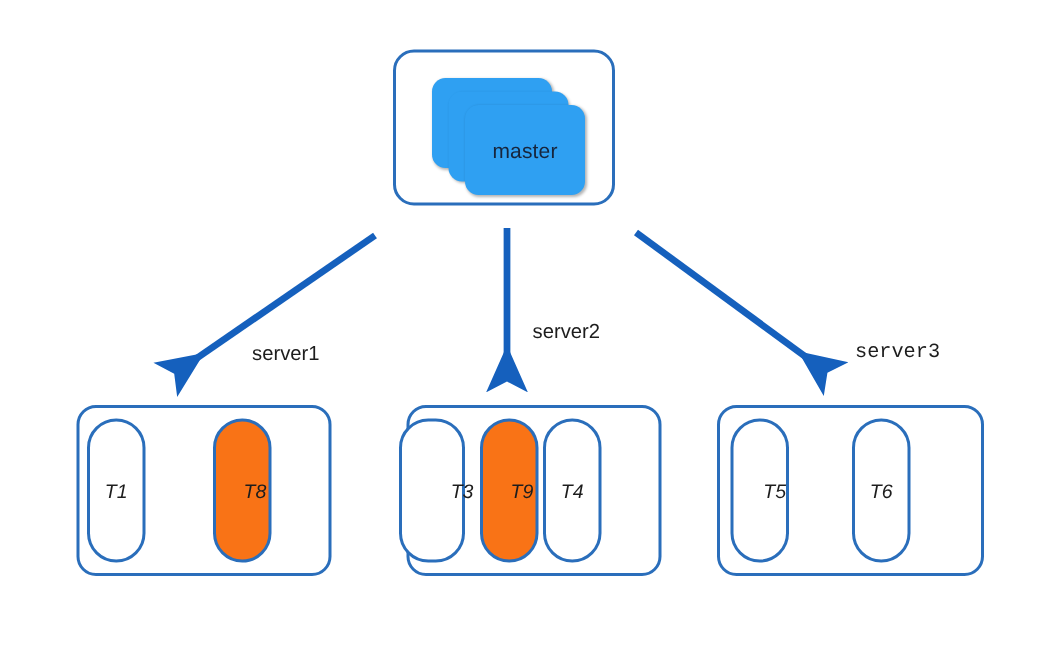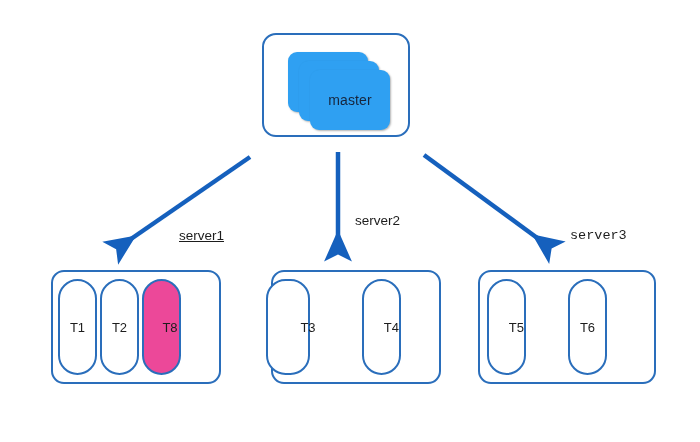--- a/index.html
+++ b/index.html
@@ -68,21 +68,21 @@
 
   
   .server-label {
     position: absolute;
     font-size: 13.5px;
     color: #1d1d1d;
     white-space: nowrap;
     line-height: 1;
     user-select: none;
   }
-  .server-label.s1 { left: 179px; top: 229px; text-decoration: underline; }
+  .server-label.s1 { left: 168px; top: 229px; }
   .server-label.s2 { left: 355px; top: 214px; }
   .server-label.s3 { left: 570px; top: 229px; font-family: Liberation Mono, monospace; }
 
   
   .server-box {
     position: absolute;
     top: 270px;
     height: 114px;
     border: 2.5px solid #2a6ebb;
     border-radius: 13px;
@@ -100,26 +100,27 @@
     width: 39px;
     height: 96px;
     border: 2px solid #2a6ebb;
     border-radius: 19.5px;
     background: #ffffff;
     box-sizing: border-box;
     display: flex;
     align-items: center;
     justify-content: center;
   }
-  .pill.gray { background: #ec4899; padding-left: 17px; }
+  .pill.gray { background: #f97316; padding-left: 17px; }
   .pill-label {
     font-size: 13px;
     color: #1d1d1d;
     line-height: 1;
     user-select: none;
+    font-style: italic;
   }
 </style>
 </head>
 <body>
 
 <div id="canvas">
 
   <div class="master-box"></div>
   <div class="master-card c1"></div>
   <div class="master-card c2"></div>
@@ -148,32 +149,32 @@
   </svg>
 
   <div class="server-label s1">server1</div>
   <div class="server-label s2">server2</div>
   <div class="server-label s3">server3</div>
 
   <div class="server-box b1"></div>
   <div class="pill" style="left:58px;">
     <span class="pill-label">T1</span>
   </div>
-  <div class="pill" style="left:100px;">
-    <span class="pill-label">T2</span>
-  </div>
   <div class="pill gray" style="left:142px;">
     <span class="pill-label">T8</span>
   </div>
 
   <div class="server-box b2"></div>
   <div class="pill" style="left:266px;padding-left:40px;">
     <span class="pill-label">T3</span>
   </div>
-  <div class="pill" style="left:362px;justify-content:flex-end;">
+  <div class="pill gray" style="left:320px;">
+    <span class="pill-label">T9</span>
+  </div>
+  <div class="pill" style="left:362px;">
     <span class="pill-label">T4</span>
   </div>
 
   <div class="server-box b3"></div>
   <div class="pill" style="left:487px;justify-content:flex-end;">
     <span class="pill-label">T5</span>
   </div>
   <div class="pill" style="left:568px;text-align:center;">
     <span class="pill-label">T6</span>
   </div>

